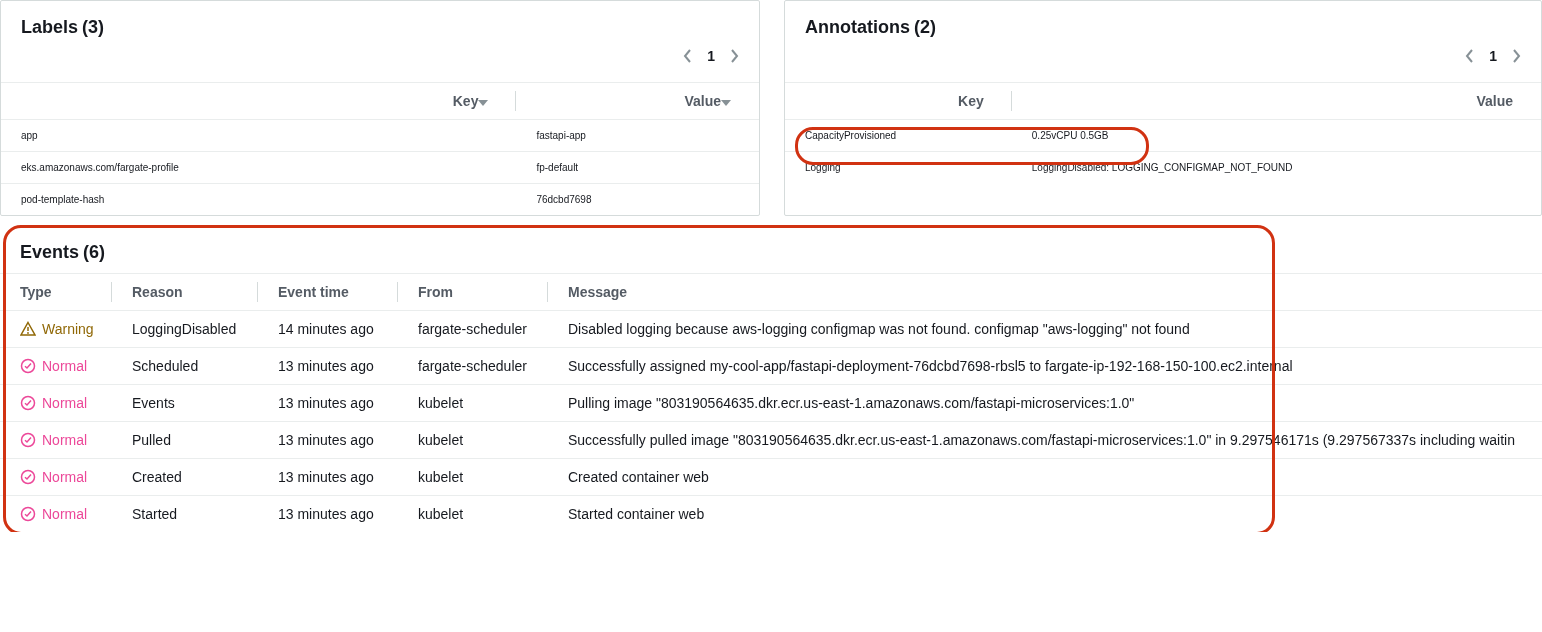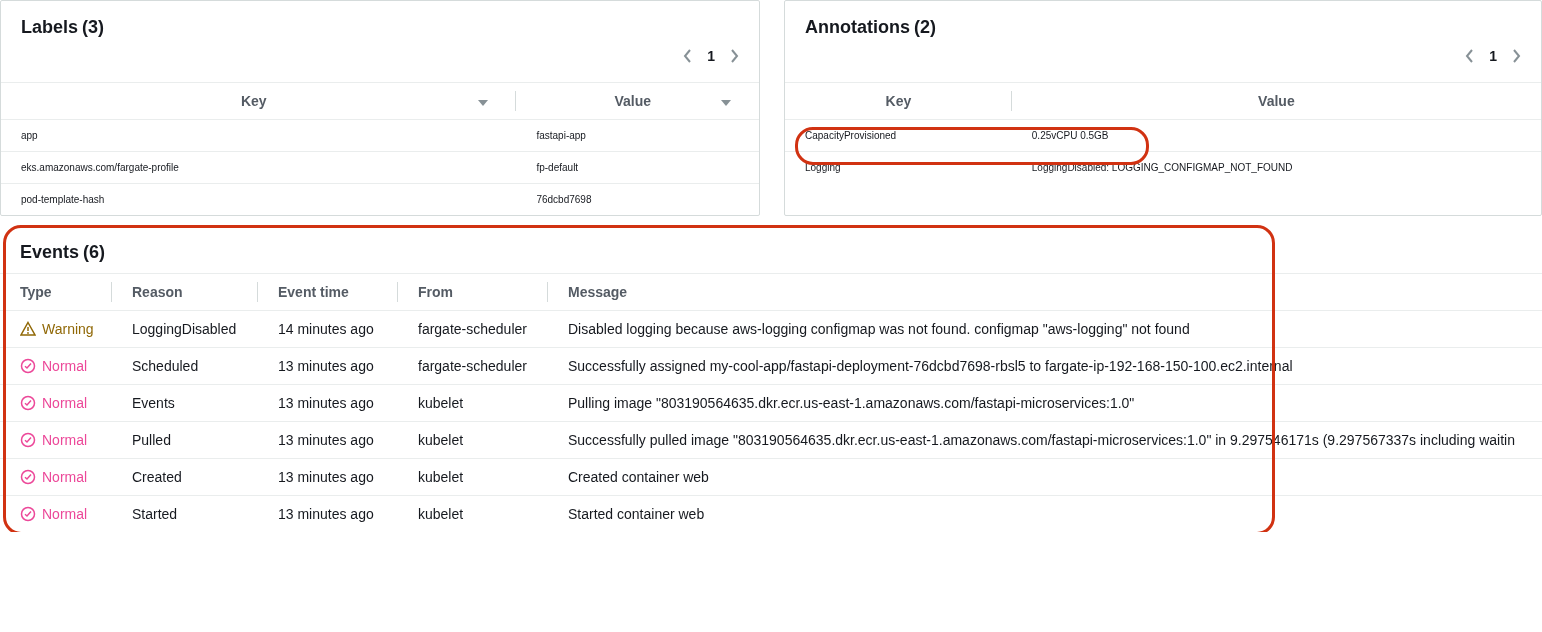--- a/index.html
+++ b/index.html
@@ -46,21 +46,21 @@
   }
   .pager .page-num { font-weight: 700; color:#16191f;}
   .pager .chev {
     cursor: pointer;
     color: #879196;
     display: inline-flex;
   }
   .pager .chev svg { width: 10px; height: 16px; }
   .table { width: 100%; border-collapse: collapse; }
   .thead-row th {
-    text-align: center;
+    text-align: right;
     font-weight: 700;
     font-size: 14px;
     color: #545b64;
     padding: 10px 28px;
     border-top: 1px solid #eaeded;
     border-bottom: 1px solid #eaeded;
     background: #fafafa00;
     position: relative;
   }
   .thead-row th.col-divider::after{

